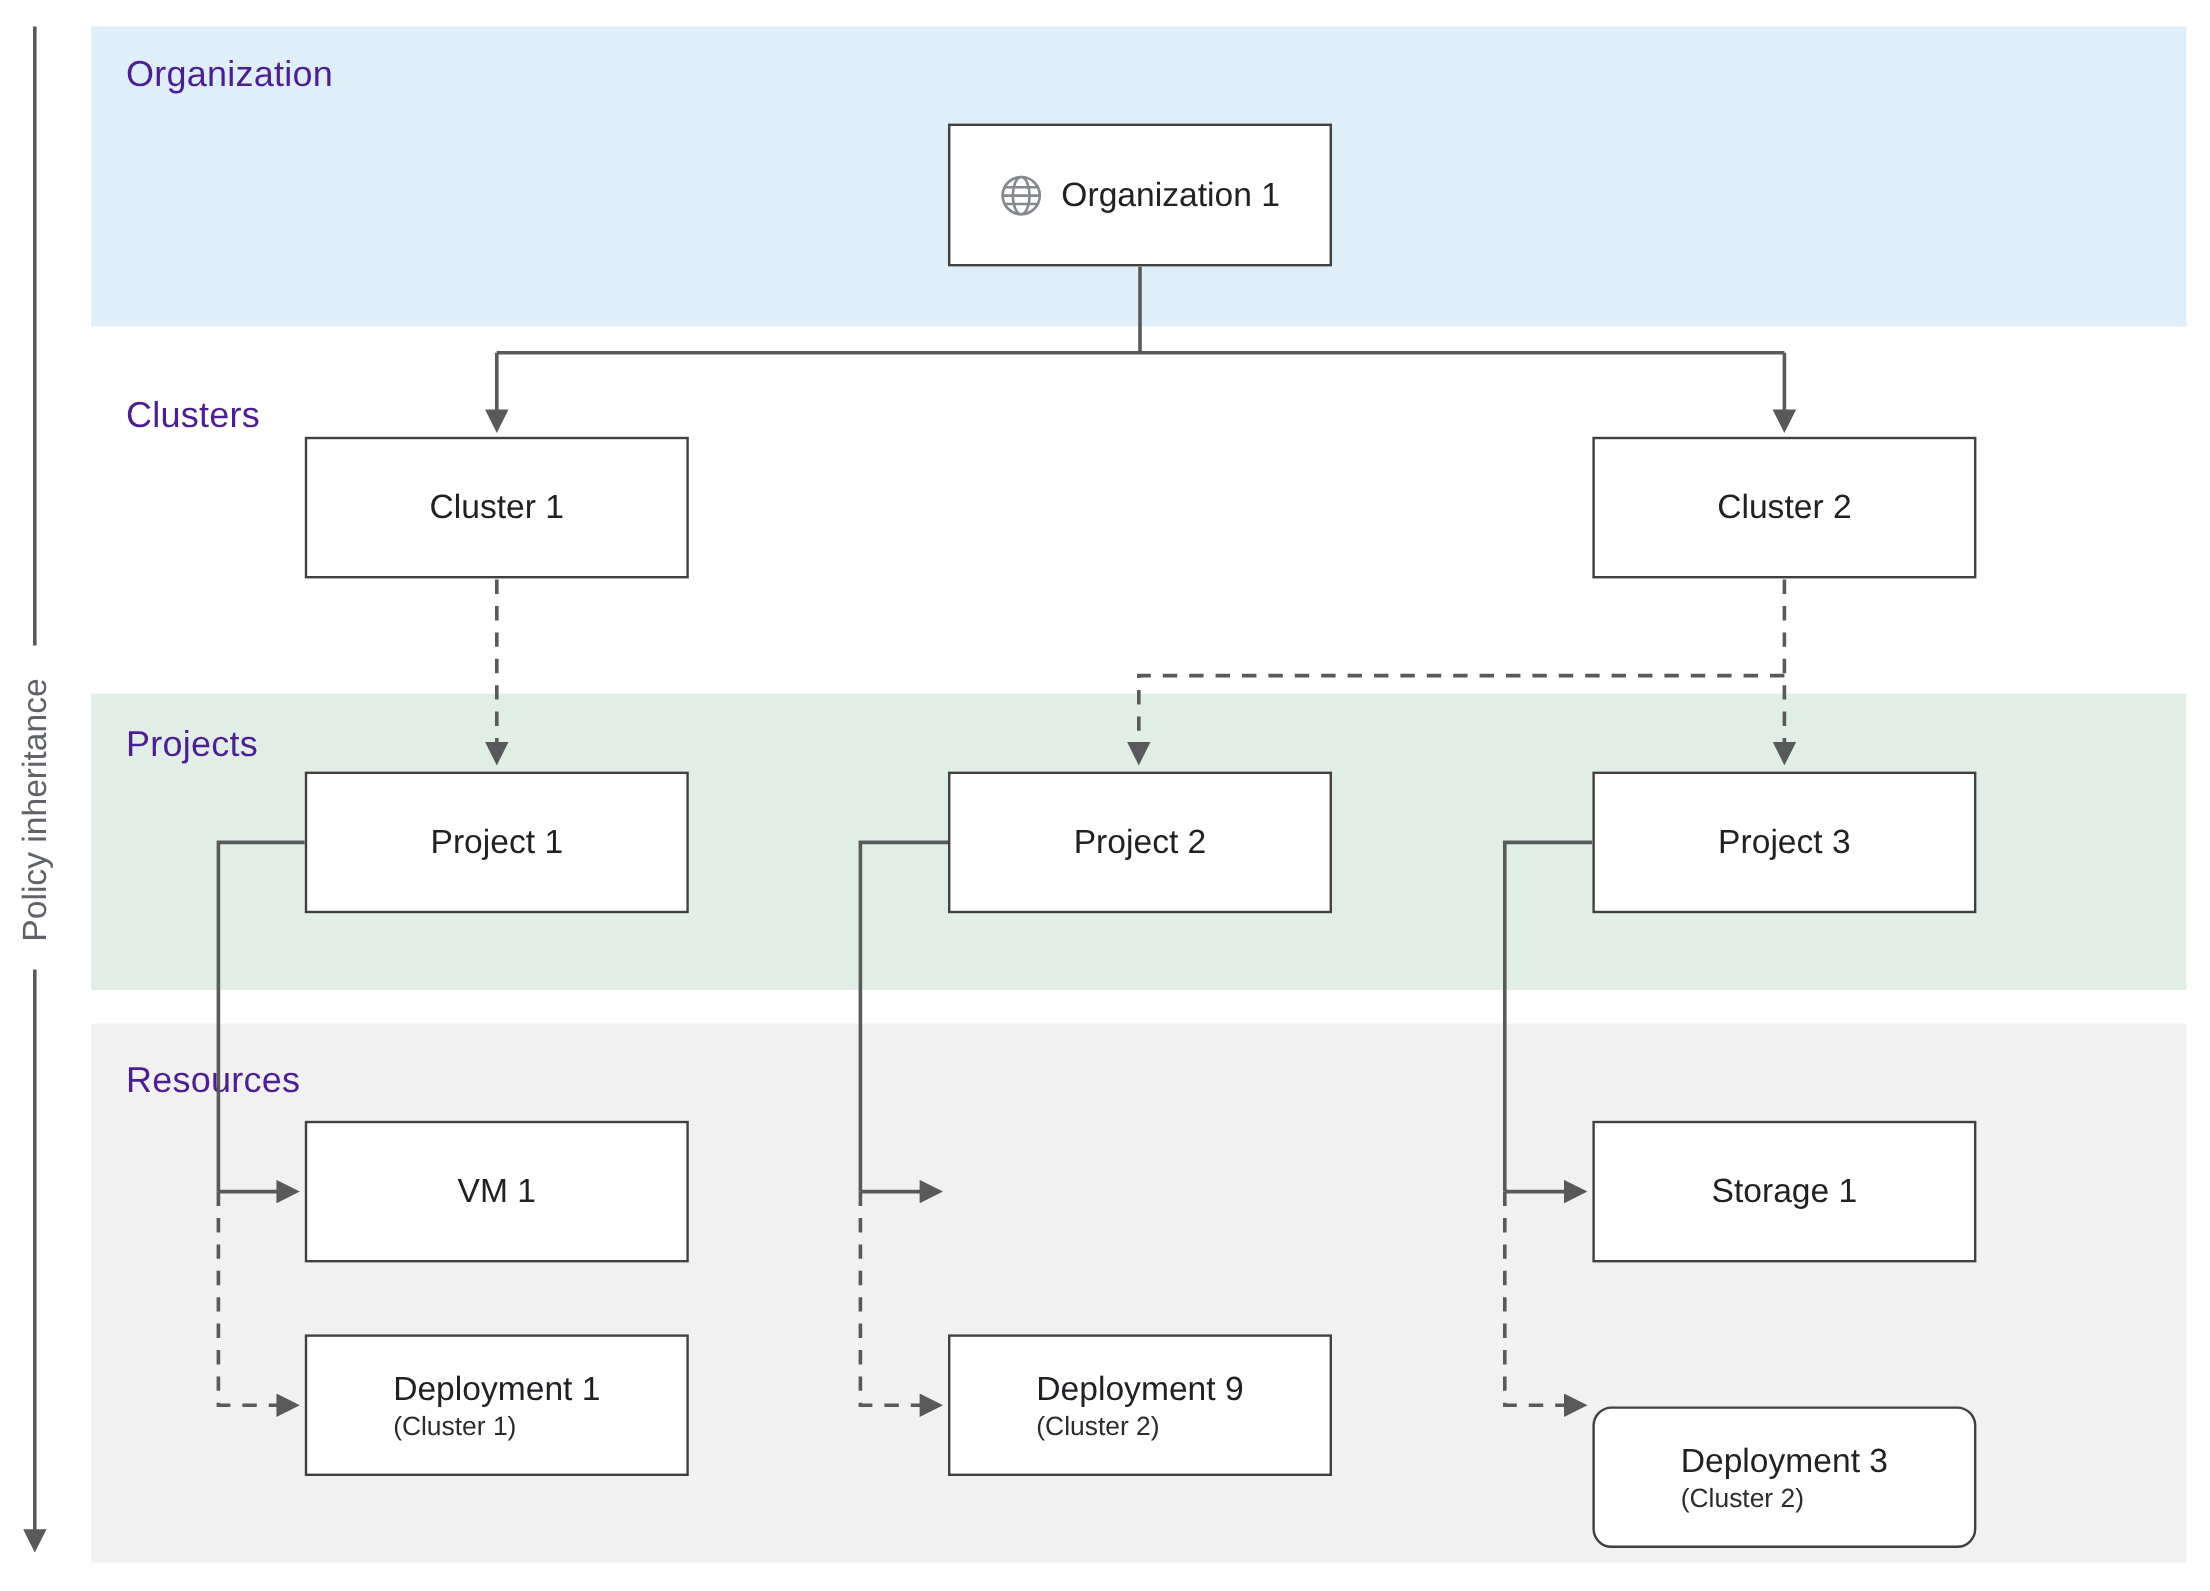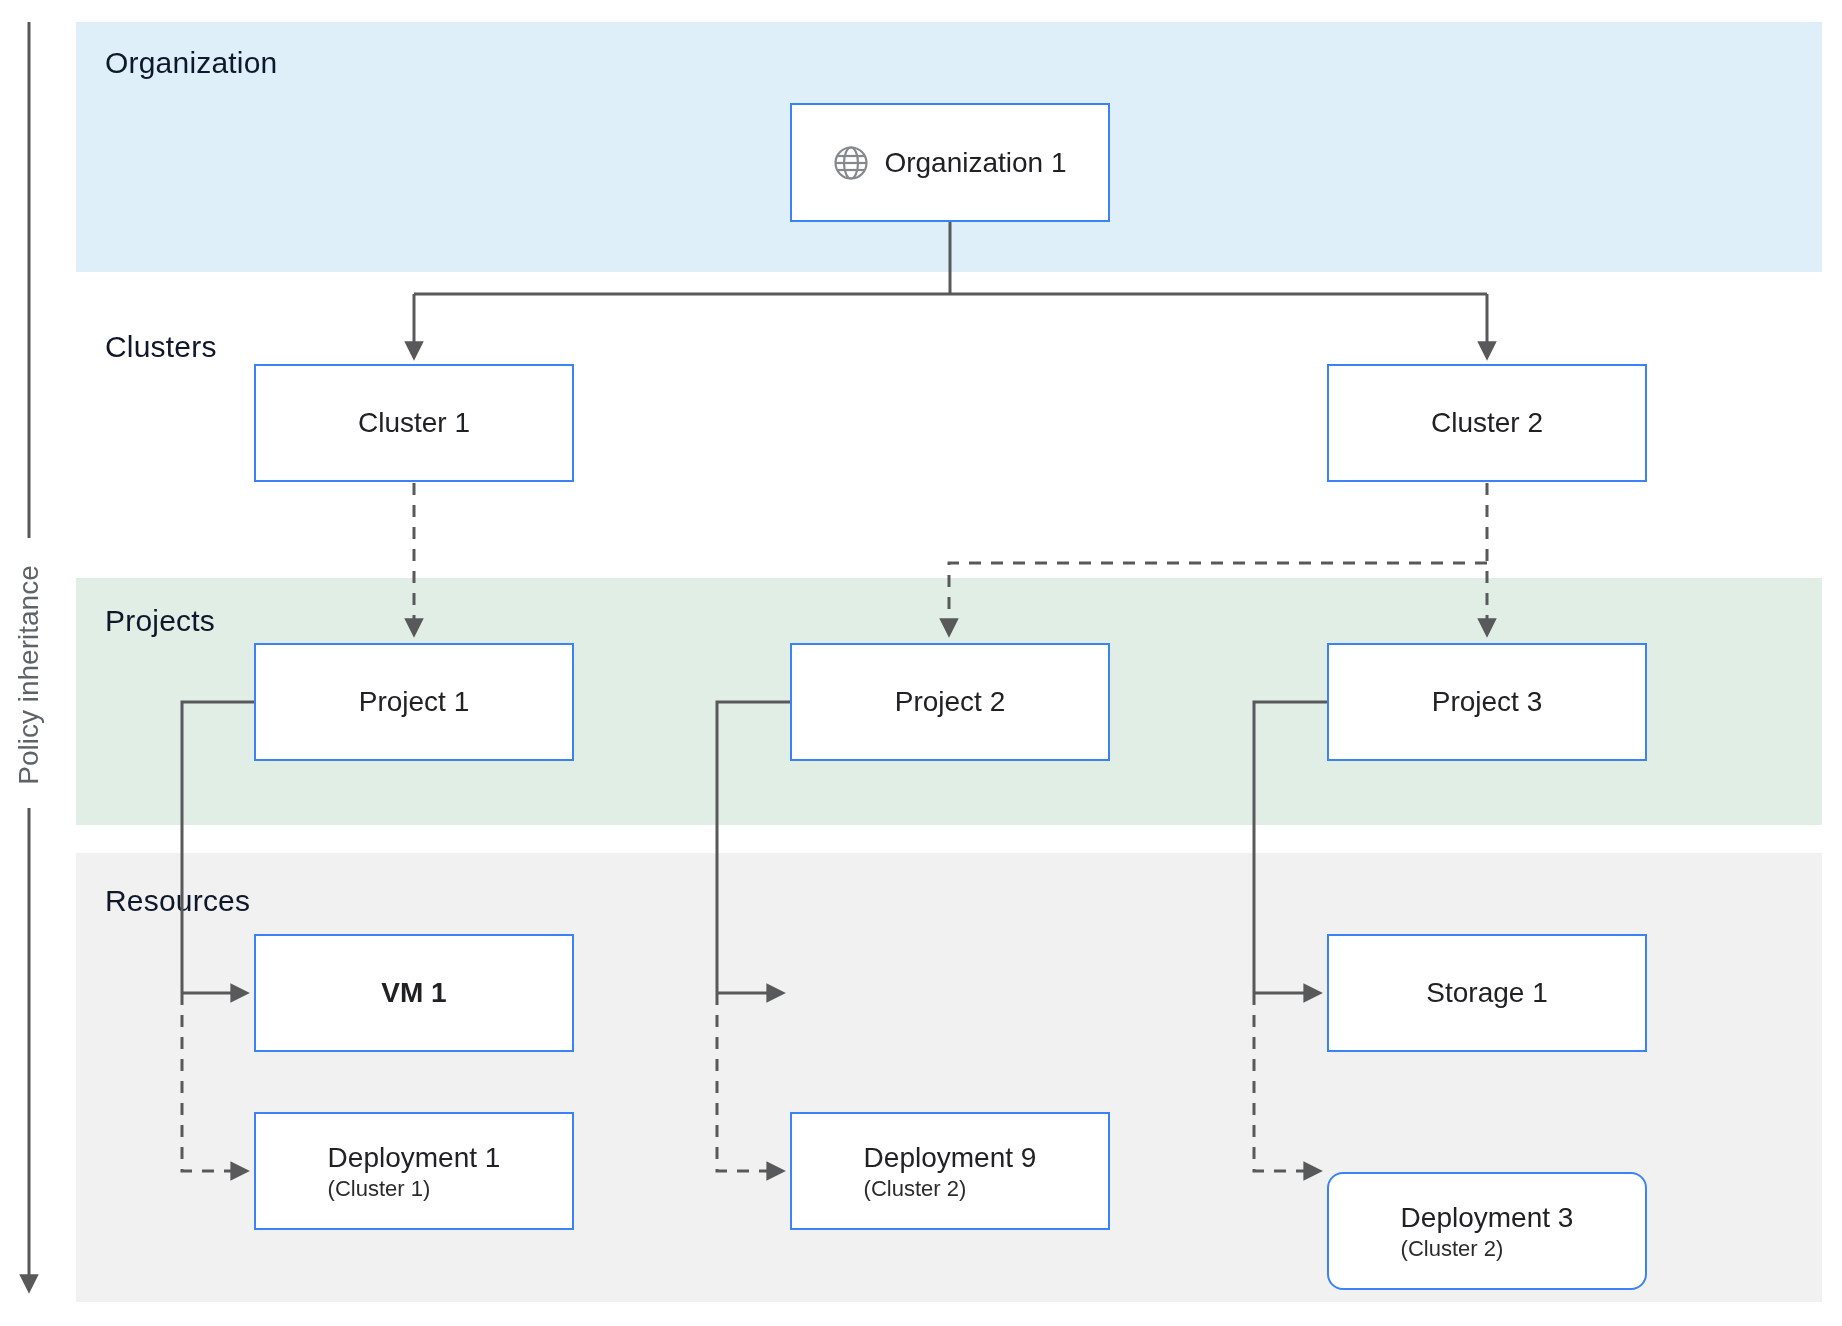--- a/index.html
+++ b/index.html
@@ -2,27 +2,27 @@
 <html><head>
 <meta charset="utf-8">
 <style>
   html,body{margin:0;padding:0;background:#ffffff;}
   .stage{
     position:relative;width:1842px;height:1326px;overflow:hidden;
     font-family:"Liberation Sans",sans-serif;background:#ffffff;
   }
   .band{position:absolute;left:76px;width:1746px;}
   .band-label{
-    position:absolute;left:105px;font-size:30px;color:#0f172a;
+    position:absolute;left:105px;font-size:30px;color:#4c1d95;
     letter-spacing:0.2px;white-space:nowrap;
   }
   .connector-layer{position:absolute;left:0;top:0;width:1842px;height:1326px;}
   .node{
     position:absolute;width:320px;height:118px;background:#ffffff;
-    border:2px solid #3b82f6;box-sizing:border-box;
+    border:2px solid #404040;box-sizing:border-box;
     display:flex;align-items:center;justify-content:center;
     font-size:28px;color:#202124;text-align:center;
   }
   .node .stack{display:flex;flex-direction:column;align-items:flex-start;line-height:1.25;}
   .node .sub{font-size:22px;color:#2b2b2b;}
   .node .org-inner{display:flex;align-items:center;gap:15px;}
   .policy-label{
     position:absolute;left:29px;top:675px;
     transform:translate(-50%,-50%) rotate(-90deg);
     font-size:28px;color:#5f6368;white-space:nowrap;
@@ -104,21 +104,21 @@
   <div class="node" style="left:254px;top:643px;">
     <span>Project 1</span>
   </div>
   <div class="node" style="left:790px;top:643px;">
     <span>Project 2</span>
   </div>
   <div class="node" style="left:1327px;top:643px;">
     <span>Project 3</span>
   </div>
 
-  <div class="node" style="left:254px;top:934px;font-weight:bold;">
+  <div class="node" style="left:254px;top:934px;">
     <span>VM 1</span>
   </div>
   <div class="node" style="left:1327px;top:934px;">
     <span>Storage 1</span>
   </div>
 
   <div class="node" style="left:254px;top:1112px;">
     <div class="stack">
       <span>Deployment 1</span>
       <span class="sub">(Cluster 1)</span>

